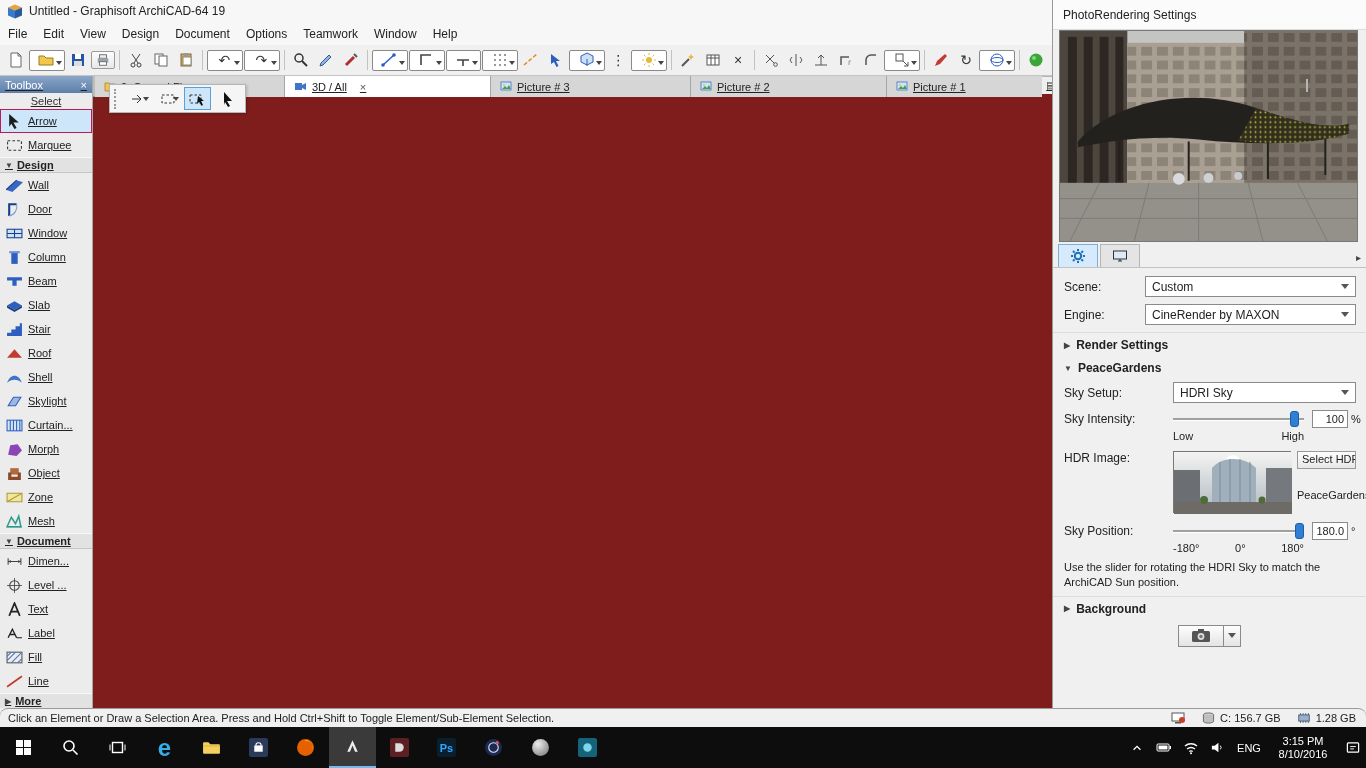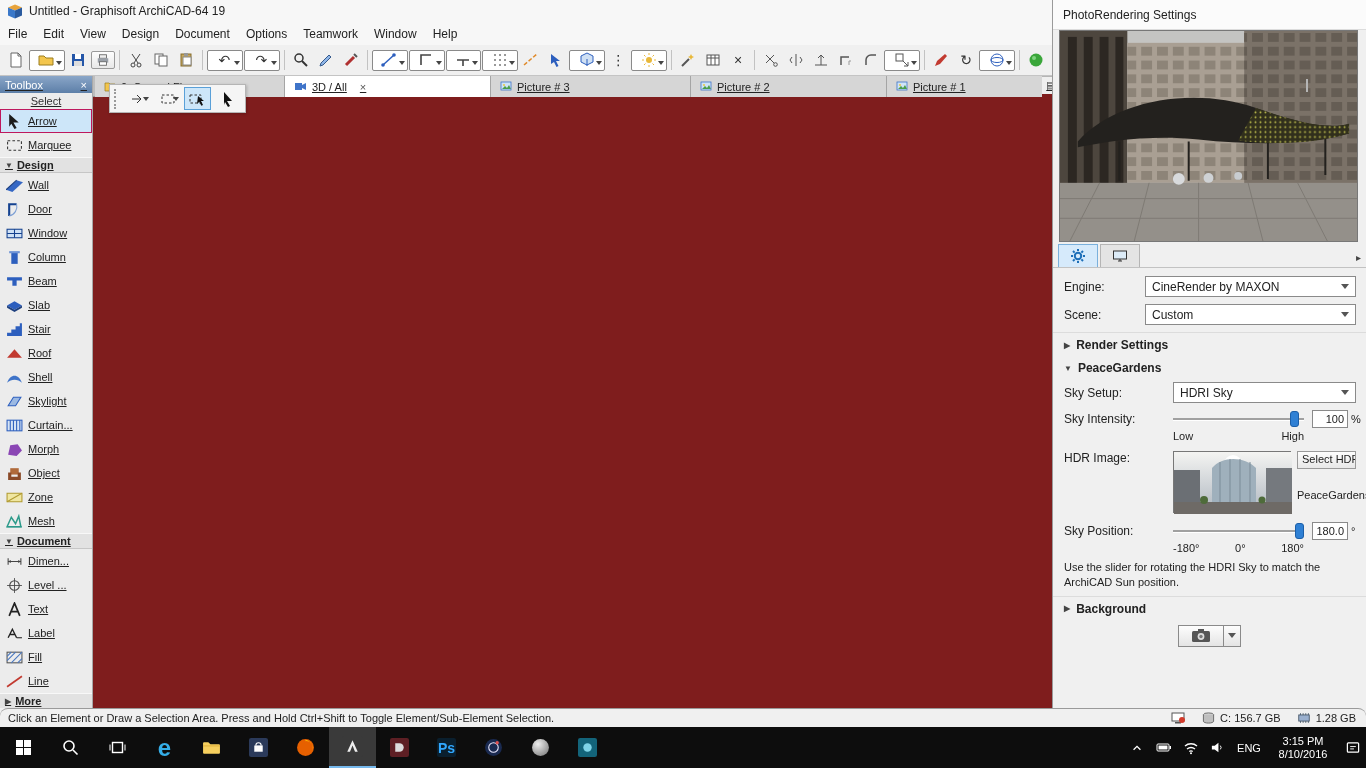--- a/index.html
+++ b/index.html
@@ -85,21 +85,21 @@
   .sb-right{margin-left:auto;display:flex;align-items:center;gap:16px;}
   .sb-chip{display:flex;align-items:center;gap:5px;}
 
   .taskbar{height:41px;display:flex;align-items:stretch;background:#0d0d0d;color:#fff;}
   .slot{width:47px;display:flex;align-items:center;justify-content:center;flex:none;}
   .slot.active{background:#3a3a3a;border-bottom:2px solid #76b9ed;}
   .tray{margin-left:auto;display:flex;align-items:center;}
   .tray .slot{width:27px;}
   .lang{width:36px;text-align:center;font-size:11px;}
   .clock{width:72px;text-align:center;font-size:11px;line-height:13px;}
-  .ps-text{color:#31a8ff;font-weight:bold;font-size:14px;}
+  .ps-text{color:#31a8ff;font-weight:bold;font-size:11px;}
   .edge-e{color:#35aee8;font-weight:bold;font-size:24px;font-style:normal;}
 </style>
 </head>
 <body>
 
 <div class="app">
   <div class="main-row">
 
     <div class="left-col">
 
@@ -823,30 +823,30 @@
                 <rect x="1.5" y="3" width="13" height="8" fill="#dcebf7" stroke="#333"></rect>
                 <path d="M6 13h4M8 11v2" stroke="#333"></path>
               </svg>
             </span>
         </span>
         <span class="rp-scroll-arrow">▸</span>
       </div>
 
       <div class="rp-body">
         <div class="rp-row">
+          <span class="rp-label" style="width:81px">Scene:</span>
+          <span class="combo">
+              <span>Custom</span>
+              <span class="tri"></span>
+            </span>
+        </div>
+        <div class="rp-row">
           <span class="rp-label" style="width:81px">Engine:</span>
           <span class="combo">
               <span>CineRender by MAXON</span>
-              <span class="tri"></span>
-            </span>
-        </div>
-        <div class="rp-row">
-          <span class="rp-label" style="width:81px">Scene:</span>
-          <span class="combo">
-              <span>Custom</span>
               <span class="tri"></span>
             </span>
         </div>
 
         <div class="rp-h">
           <span class="sec-tri">▶</span>
           <span>Render Settings</span>
         </div>
         <div class="rp-h" style="border-top:none;padding-top:2px">
           <span class="sec-tri">▼</span>

